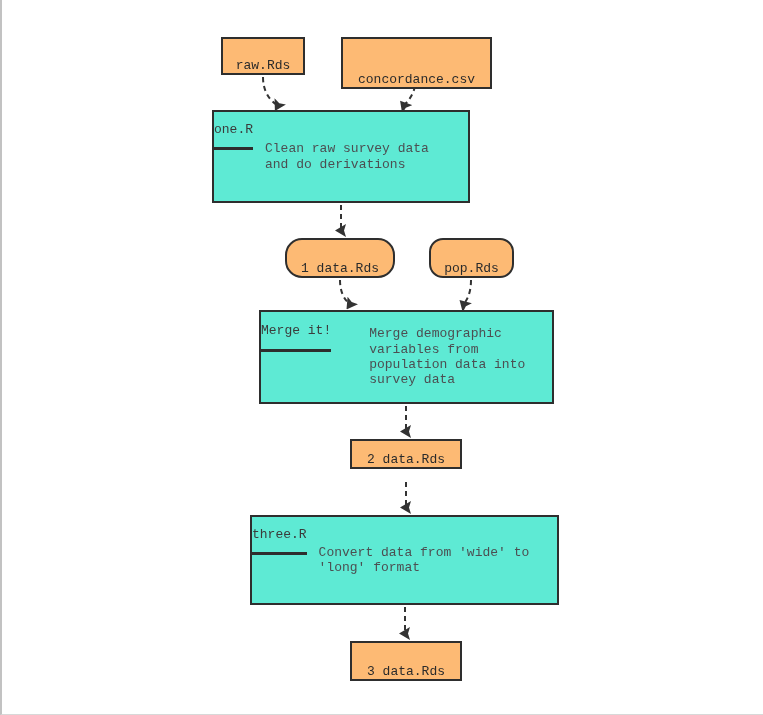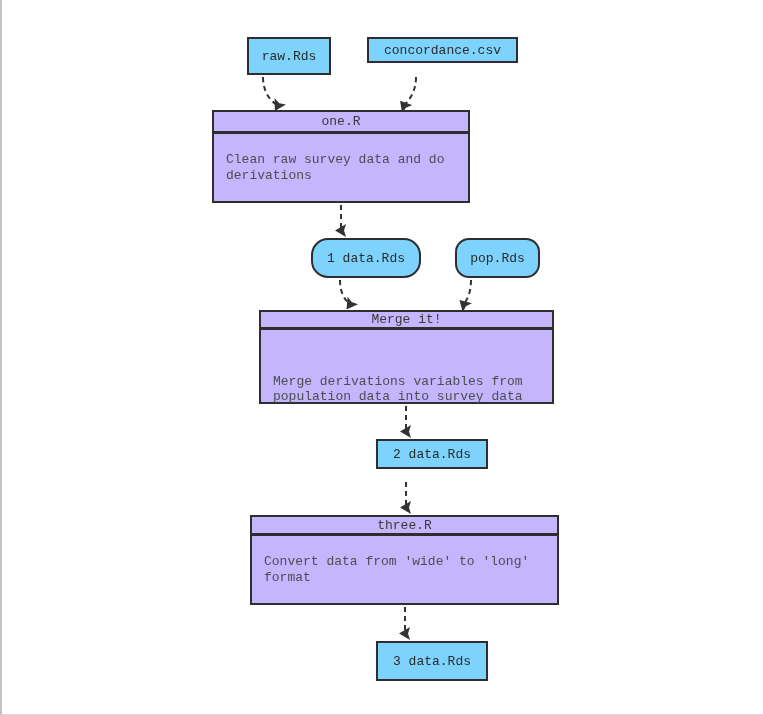--- a/index.html
+++ b/index.html
@@ -19,33 +19,32 @@
     left: 0; top: 0;
     width: 763px; height: 715px;
     pointer-events: none;
   }
   .node {
     position: absolute;
     box-sizing: border-box;
     border: 2px solid #2e2e2e;
   }
   .file-node {
-    background: #7dd3fc;
+    background: #fdba74;
     display: flex;
-    align-items: center;
+    align-items: flex-end;
     justify-content: center;
     font-size: 13px;
     color: #2b2b2b;
     white-space: nowrap;
-    margin-left: 26px;
   }
   .proc-node {
-    background: #c4b5fd;
+    background: #5eead4;
     display: flex;
-    flex-direction: column;
+    flex-direction: row;
     font-family: Liberation Mono, monospace;
   }
   .proc-title {
     box-sizing: border-box;
     border-bottom: 3px solid #2e2e2e;
     display: flex;
     align-items: center;
     justify-content: center;
     font-size: 13px;
     color: #3b3b3b;
@@ -54,21 +53,21 @@
     flex: 1;
     display: flex;
     align-items: center;
     padding: 18px 12px;
     font-size: 13px;
     line-height: 1.18;
     color: #4c4f52;
   }
   
   #n-raw        { left: 219px; top:  37px; width:  84px; height: 38px; }
-  #n-conc       { left: 339px; top:  37px; width: 151px; height: 26px; }
+  #n-conc       { left: 339px; top:  37px; width: 151px; height: 52px; }
   #n-one        { left: 210px; top: 110px; width: 258px; height: 93px; }
   #n-one   .proc-title { height: 38px; }
   #n-data1      { left: 283px; top: 238px; width: 110px; height: 40px; border-radius: 17px; }
   #n-pop        { left: 427px; top: 238px; width:  85px; height: 40px; border-radius: 14px; }
   #n-merge      { left: 257px; top: 310px; width: 295px; height: 94px; gap: 26px; }
   #n-merge .proc-title { height: 40px; }
   #n-data2      { left: 348px; top: 439px; width: 112px; height: 30px; }
   #n-three      { left: 248px; top: 515px; width: 309px; height: 90px; }
   #n-three .proc-title { height: 38px; }
   #n-data3      { left: 348px; top: 641px; width: 112px; height: 40px; }
@@ -116,21 +115,21 @@
   <div id="n-data1" class="node file-node">
     <span>1 data.Rds</span>
   </div>
 
   <div id="n-pop" class="node file-node">
     <span>pop.Rds</span>
   </div>
 
   <div id="n-merge" class="node proc-node">
     <div class="proc-title">Merge it!</div>
-    <div class="proc-desc">Merge derivations variables from population data into survey data</div>
+    <div class="proc-desc">Merge demographic variables from population data into survey data</div>
   </div>
 
   <div id="n-data2" class="node file-node">
     <span>2 data.Rds</span>
   </div>
 
   <div id="n-three" class="node proc-node">
     <div class="proc-title">three.R</div>
     <div class="proc-desc">Convert data from 'wide' to 'long' format</div>
   </div>

